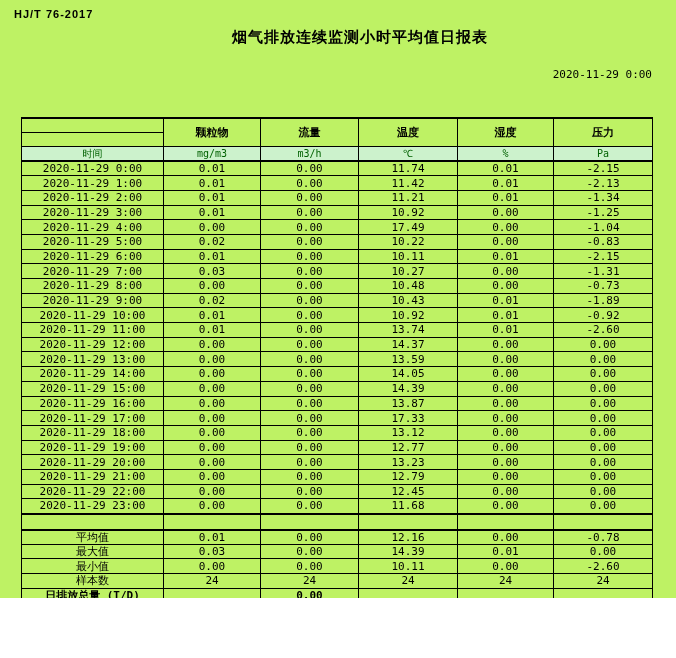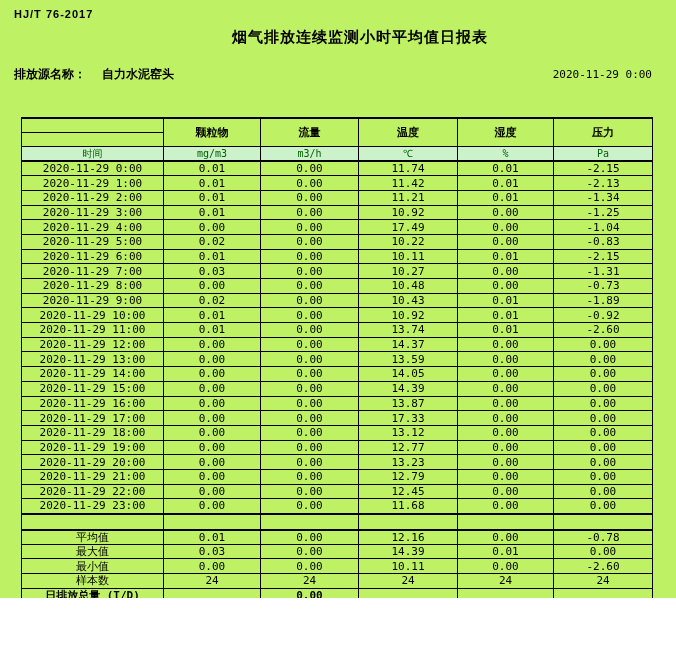--- a/index.html
+++ b/index.html
@@ -82,23 +82,20 @@
   .sig-day { left: 654px; }
 </style>
 </head>
 <body>
 
 <div class="page">
 
   <div class="std-no">HJ/T  76-2017</div>
   <div class="title">烟气排放连续监测小时平均值日报表</div>
 
-  <div class="src-line">
-    <span>排放源名称：</span><span class="src-name">自力水泥窑头</span>
-  </div>
   <div class="report-dt">2020-11-29 0:00</div>
 
   <table class="rpt">
     <colgroup>
       <col style="width:142px">
       <col style="width:97px">
       <col style="width:98px">
       <col style="width:99px">
       <col style="width:96px">
       <col style="width:99px">

